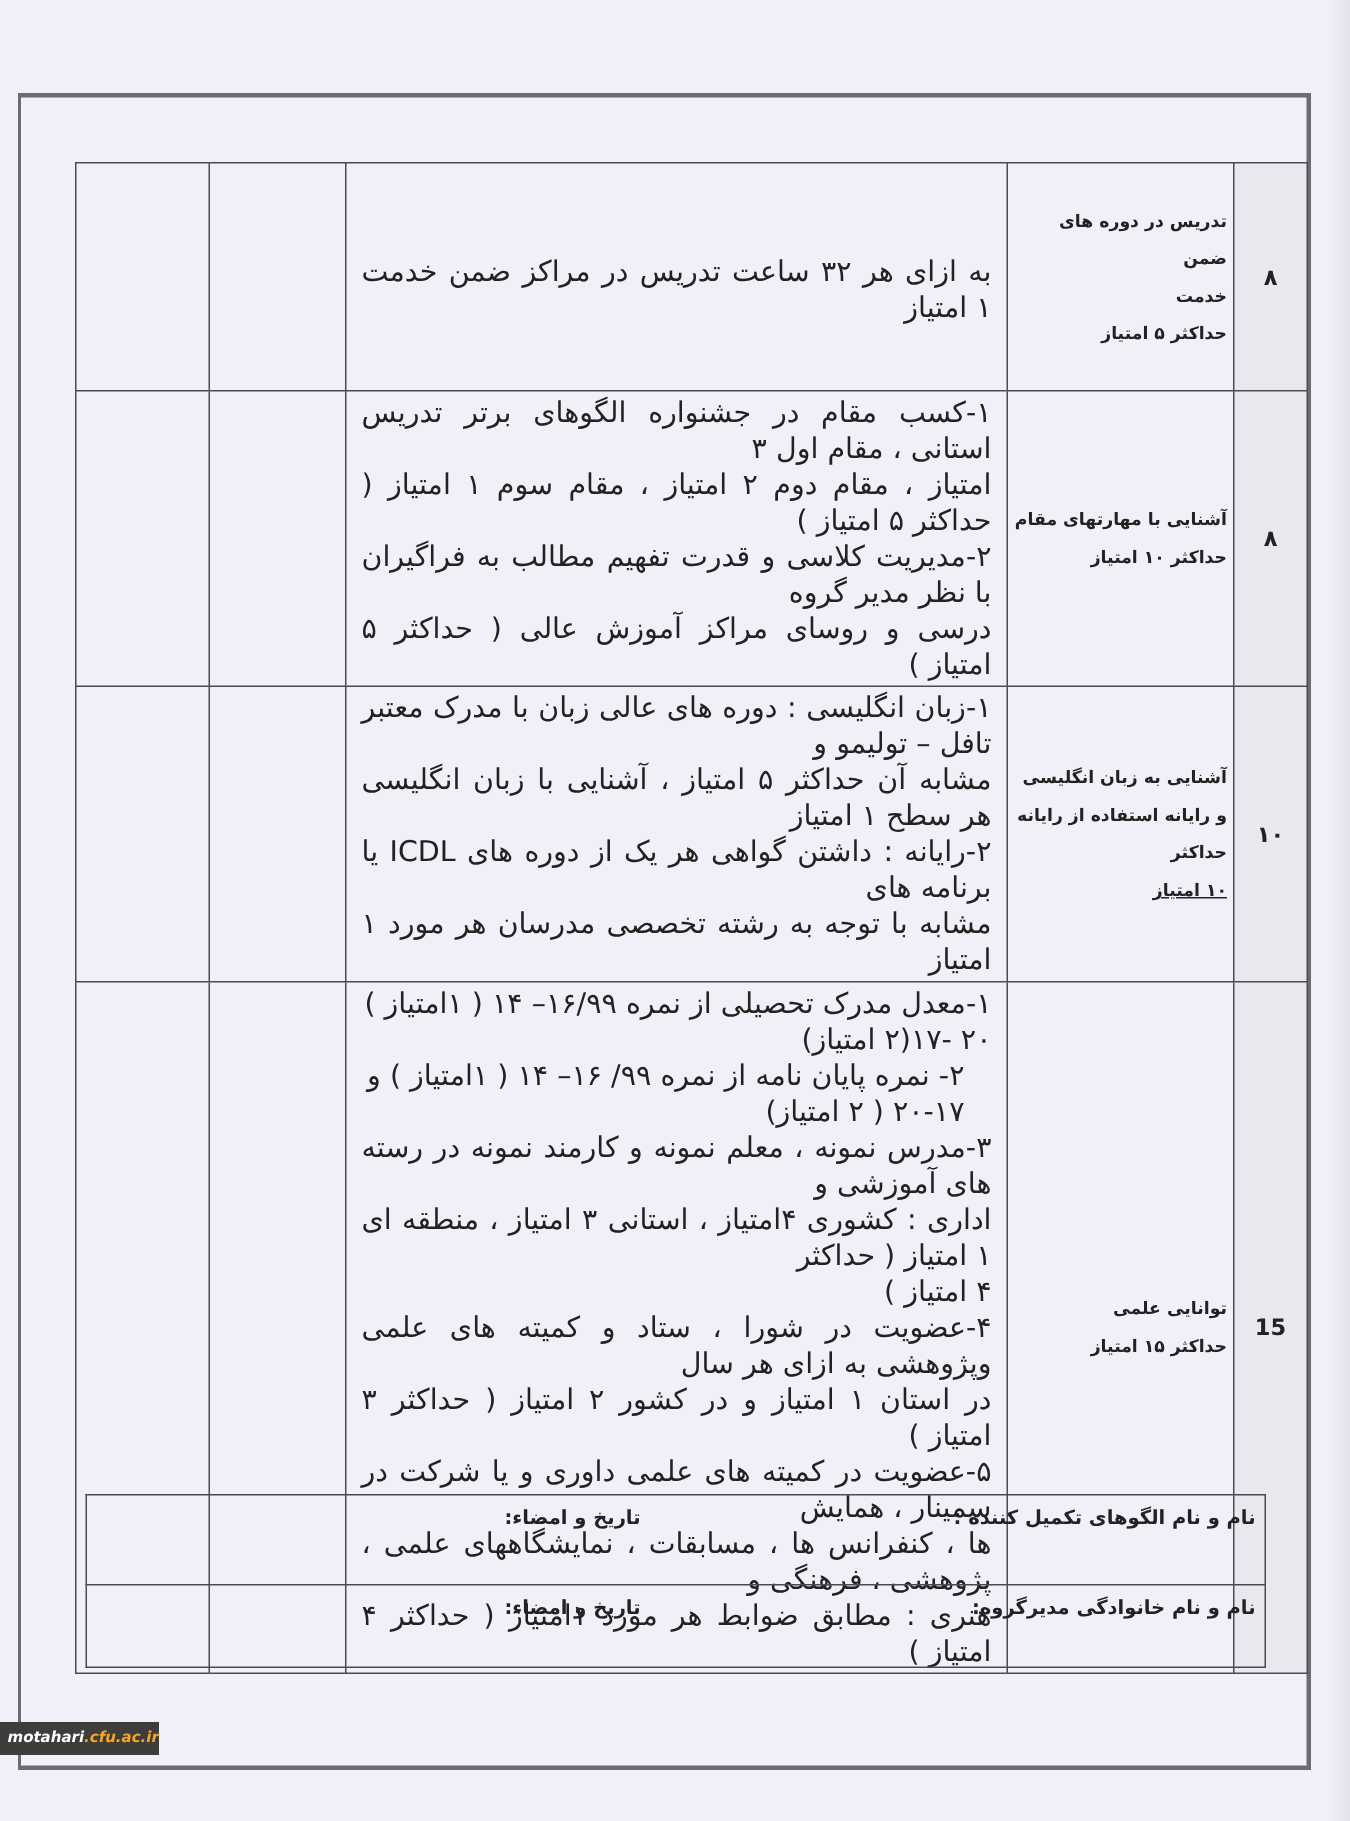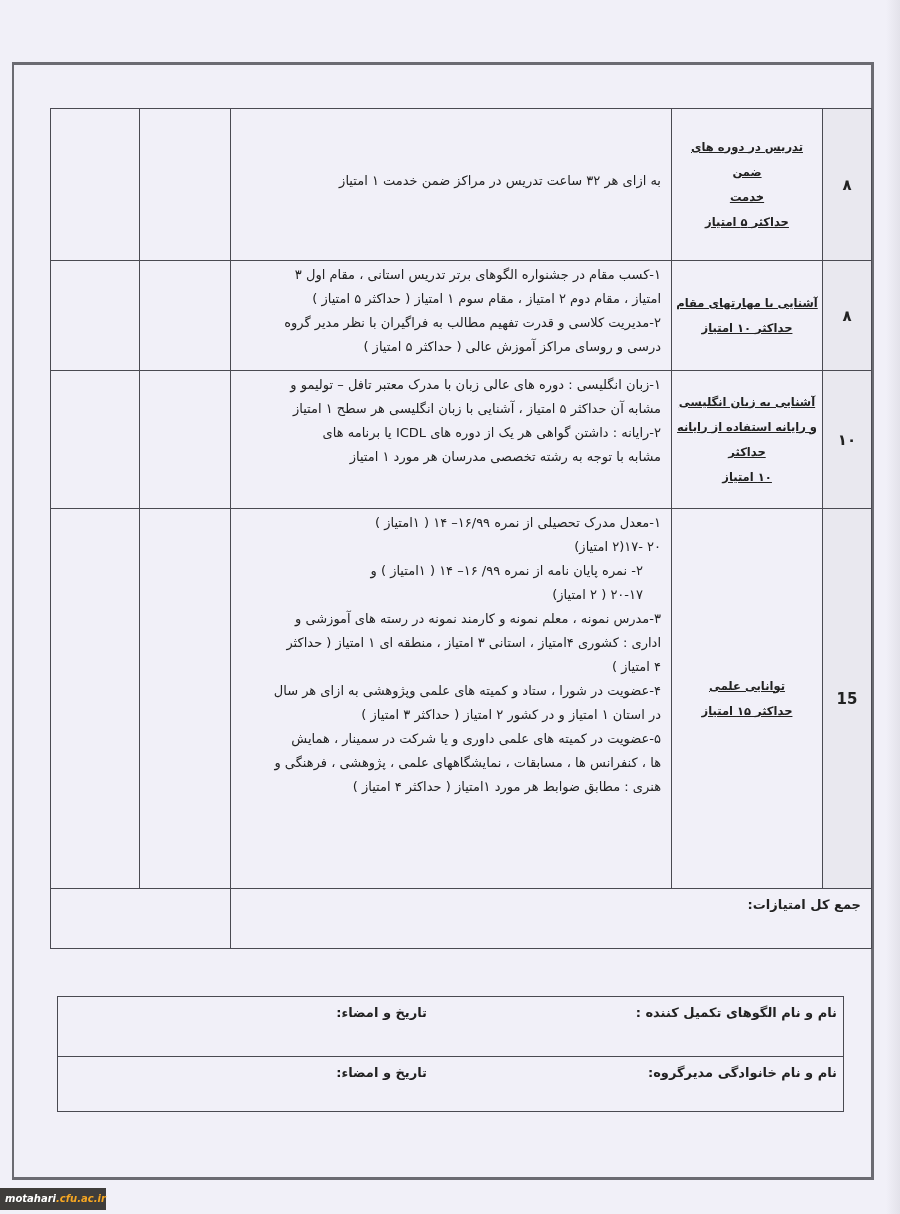--- a/index.html
+++ b/index.html
@@ -18,41 +18,41 @@
     position:absolute; left:50px; top:108px; width:793px;
     border-collapse:collapse; direction:rtl;
     table-layout:fixed;
   }
   table.main td {
     border:1.5px solid #4a4a52;
     vertical-align:middle;
     padding:0;
   }
   .c-num { width:48px; background:#e9e8ef; text-align:center; font-size:15px; font-weight:bold; }
-  .c-title { width:142px; text-align:center; font-size:11.5px; font-weight:bold; line-height:25px; padding:0 4px !important;text-decoration:underline; }
-  .c-desc { width:420px; text-align:justify; font-size:13px; line-height:24px; padding:2px 10px !important; vertical-align:top !important; }
+  .c-title { width:142px; font-size:11.5px; font-weight:bold; line-height:25px; padding:0 4px !important; }
+  .c-desc { width:420px; text-align:justify; font-size:19px; line-height:24px; padding:2px 10px !important; vertical-align:top !important; }
   .c-e1 { width:90px; }
   .c-e2 { width:88px; }
   .desc-line { display:block; }
   .u { text-decoration:underline; }
   .total-label { font-size:13px; font-weight:bold; vertical-align:top !important; padding:8px 10px !important; text-align:right; }
   table.sign {
     position:absolute; left:57px; top:996px; width:787px; height:115px;
     border-collapse:collapse; direction:rtl;
   }
   table.sign td {
     border:1.5px solid #4a4a52;
     vertical-align:top; padding:8px 6px;
     font-size:13px; font-weight:bold;
   }
   .sign-row { display:flex; flex-direction:row; }
   .sign-name { width:240px; text-align:right; }
   .sign-date { padding-right:170px; }
   .watermark {
-    position:absolute; left:0; top:1188px; width:106px; height:22px;
+    position:absolute; left:0; top:1148px; width:106px; height:22px;
     background:#3f3d3b; font-size:10px; font-weight:bold; font-style:italic;
     line-height:22px; padding-left:5px; box-sizing:border-box;
     font-family:"DejaVu Sans", sans-serif;
   }
   .wm-a { color:#ffffff; }
   .wm-b { color:#f5a623; }
   .scan-edge { position:absolute; right:0; top:0; width:14px; height:1214px; background:linear-gradient(90deg,#f1f0f8,#e3e2ea); }
 </style>
 </head>
 <body>
@@ -123,24 +123,20 @@
       <span class="desc-line">۴ امتیاز )</span>
       <span class="desc-line">۴-عضویت در شورا ، ستاد و کمیته های علمی وپژوهشی به ازای هر سال</span>
       <span class="desc-line">در استان ۱ امتیاز و در کشور ۲ امتیاز ( حداکثر ۳ امتیاز )</span>
       <span class="desc-line">۵-عضویت در کمیته های علمی داوری و یا شرکت در سمینار ، همایش</span>
       <span class="desc-line">ها ، کنفرانس ها ، مسابقات ، نمایشگاههای علمی ، پژوهشی ، فرهنگی و</span>
       <span class="desc-line">هنری : مطابق ضوابط هر مورد ۱امتیاز ( حداکثر ۴ امتیاز )</span>
     </td>
     <td class="c-e1"></td>
     <td class="c-e2"></td>
   </tr>
-  <tr style="height:60px;">
-    <td colspan="3" class="total-label">جمع کل امتیازات:</td>
-    <td colspan="2"></td>
-  </tr>
 </tbody>
   </table>
 
 <table class="sign">
   <tbody>
       <tr style="height:60px;">
     <td>
       <div class="sign-row">
         <span class="sign-name">نام و نام الگوهای تکمیل کننده :</span>
         <span class="sign-date">تاریخ و امضاء:</span>

